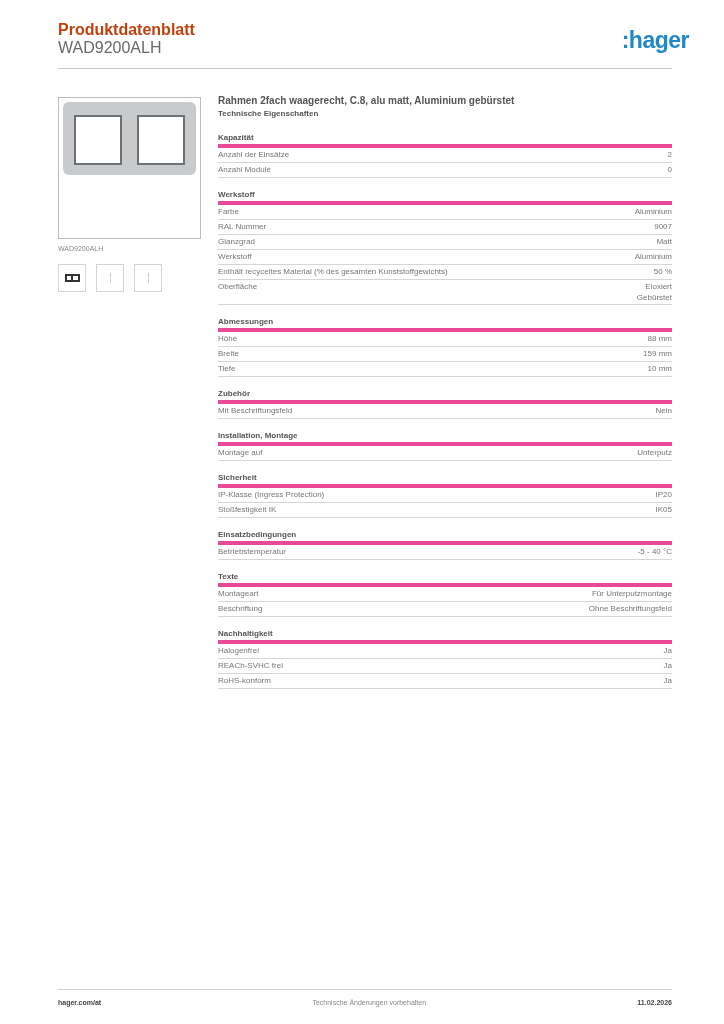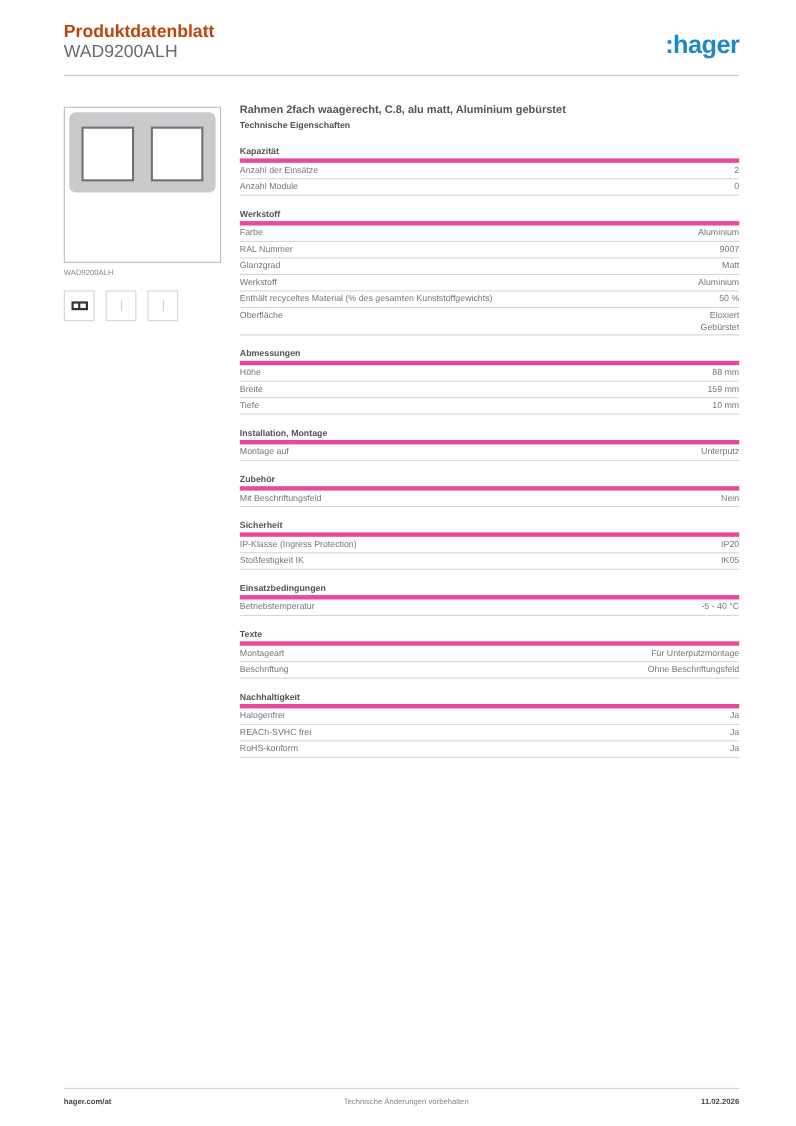--- a/index.html
+++ b/index.html
@@ -1,20 +1,20 @@
 <!DOCTYPE html>
 <html><head>
 <meta charset="utf-8">
 <style>
   html, body { margin:0; padding:0; background:#ffffff; }
   body { width:724px; height:1024px; position:relative; font-family:"Liberation Sans", sans-serif; color:#555; overflow:hidden; }
   .header { position:absolute; left:58px; top:20px; }
   .title { font-size:16px; font-weight:bold; color:#c2410c; line-height:19px; }
   .subtitle { font-size:16px; color:#6a6a6a; line-height:18px; }
-  .logo { position:absolute; right:52px; top:27px; font-size:23px; font-weight:bold; color:#1e88c8; letter-spacing:-0.5px; }
+  .logo { position:absolute; right:35px; top:27px; font-size:23px; font-weight:bold; color:#1e88c8; letter-spacing:-0.5px; }
   .header-line { position:absolute; left:58px; right:52px; top:68px; height:1px; background:#c8c8c8; }
 
   .left { position:absolute; left:58px; top:97px; width:145px; }
   .product-frame { width:141px; height:140px; border:1px solid #bdbdbd; position:relative; }
   .plate { position:absolute; left:4px; top:4px; width:133px; height:73px; background:#c8cacc; border-radius:6px; }
   .window { position:absolute; top:13px; width:44px; height:46px; background:#ffffff; border:2px solid #6e7174; }
   .window.w1 { left:11px; } .window.w2 { left:74px; }
   .img-caption { font-size:7px; color:#888; margin-top:6px; }
   .thumbs { display:flex; gap:10px; margin-top:12px; }
   .thumb { width:26px; height:26px; border:1px solid #d4d4d4; display:flex; align-items:center; justify-content:center; }
@@ -123,31 +123,31 @@
         <div class="row">
           <span>Breite</span>
           <span class="val">159 mm</span>
         </div>
         <div class="row">
           <span>Tiefe</span>
           <span class="val">10 mm</span>
         </div>
       </div>
       <div class="section">
+        <div class="sec-title">Zubehör</div>
+        <div class="row">
+          <span>Mit Beschriftungsfeld</span>
+          <span class="val">Nein</span>
+        </div>
+      </div>
+      <div class="section">
         <div class="sec-title">Installation, Montage</div>
         <div class="row">
           <span>Montage auf</span>
           <span class="val">Unterputz</span>
-        </div>
-      </div>
-      <div class="section">
-        <div class="sec-title">Zubehör</div>
-        <div class="row">
-          <span>Mit Beschriftungsfeld</span>
-          <span class="val">Nein</span>
         </div>
       </div>
       <div class="section">
         <div class="sec-title">Sicherheit</div>
         <div class="row">
           <span>IP-Klasse (Ingress Protection)</span>
           <span class="val">IP20</span>
         </div>
         <div class="row">
           <span>Stoßfestigkeit IK</span>

